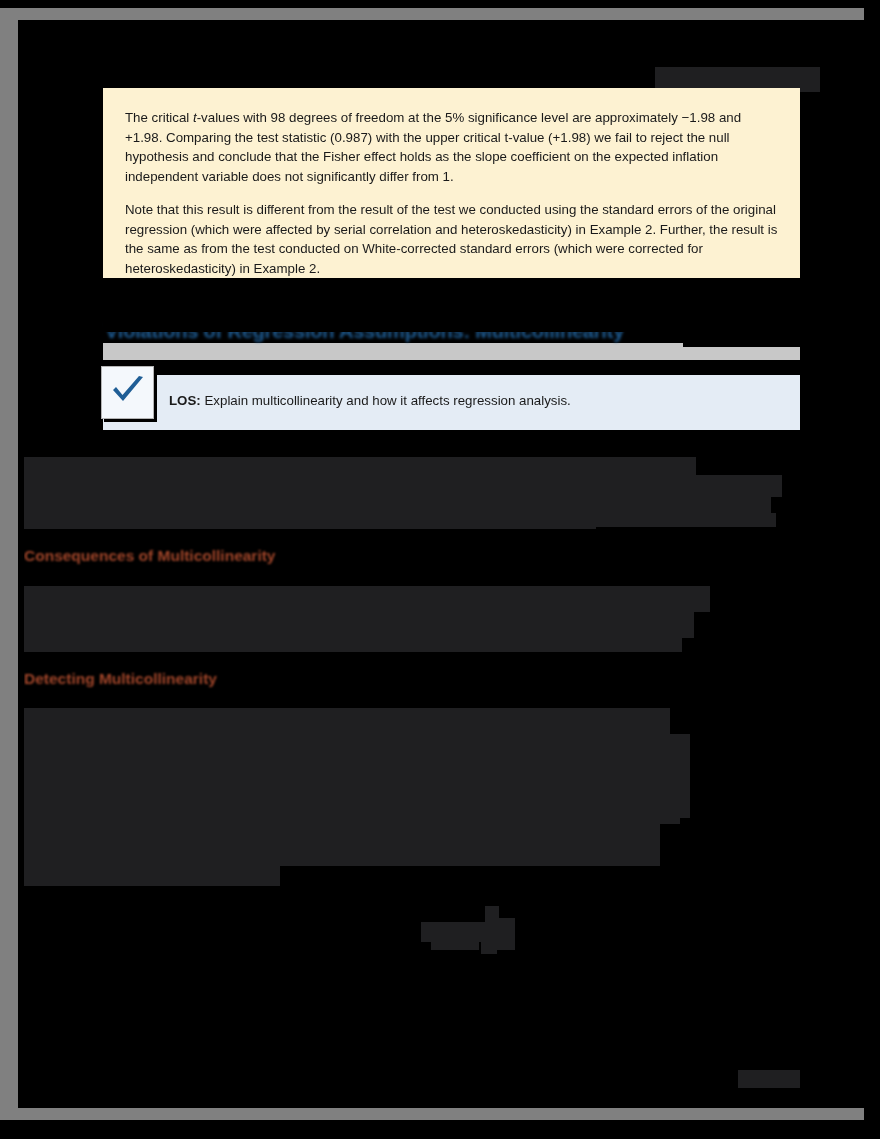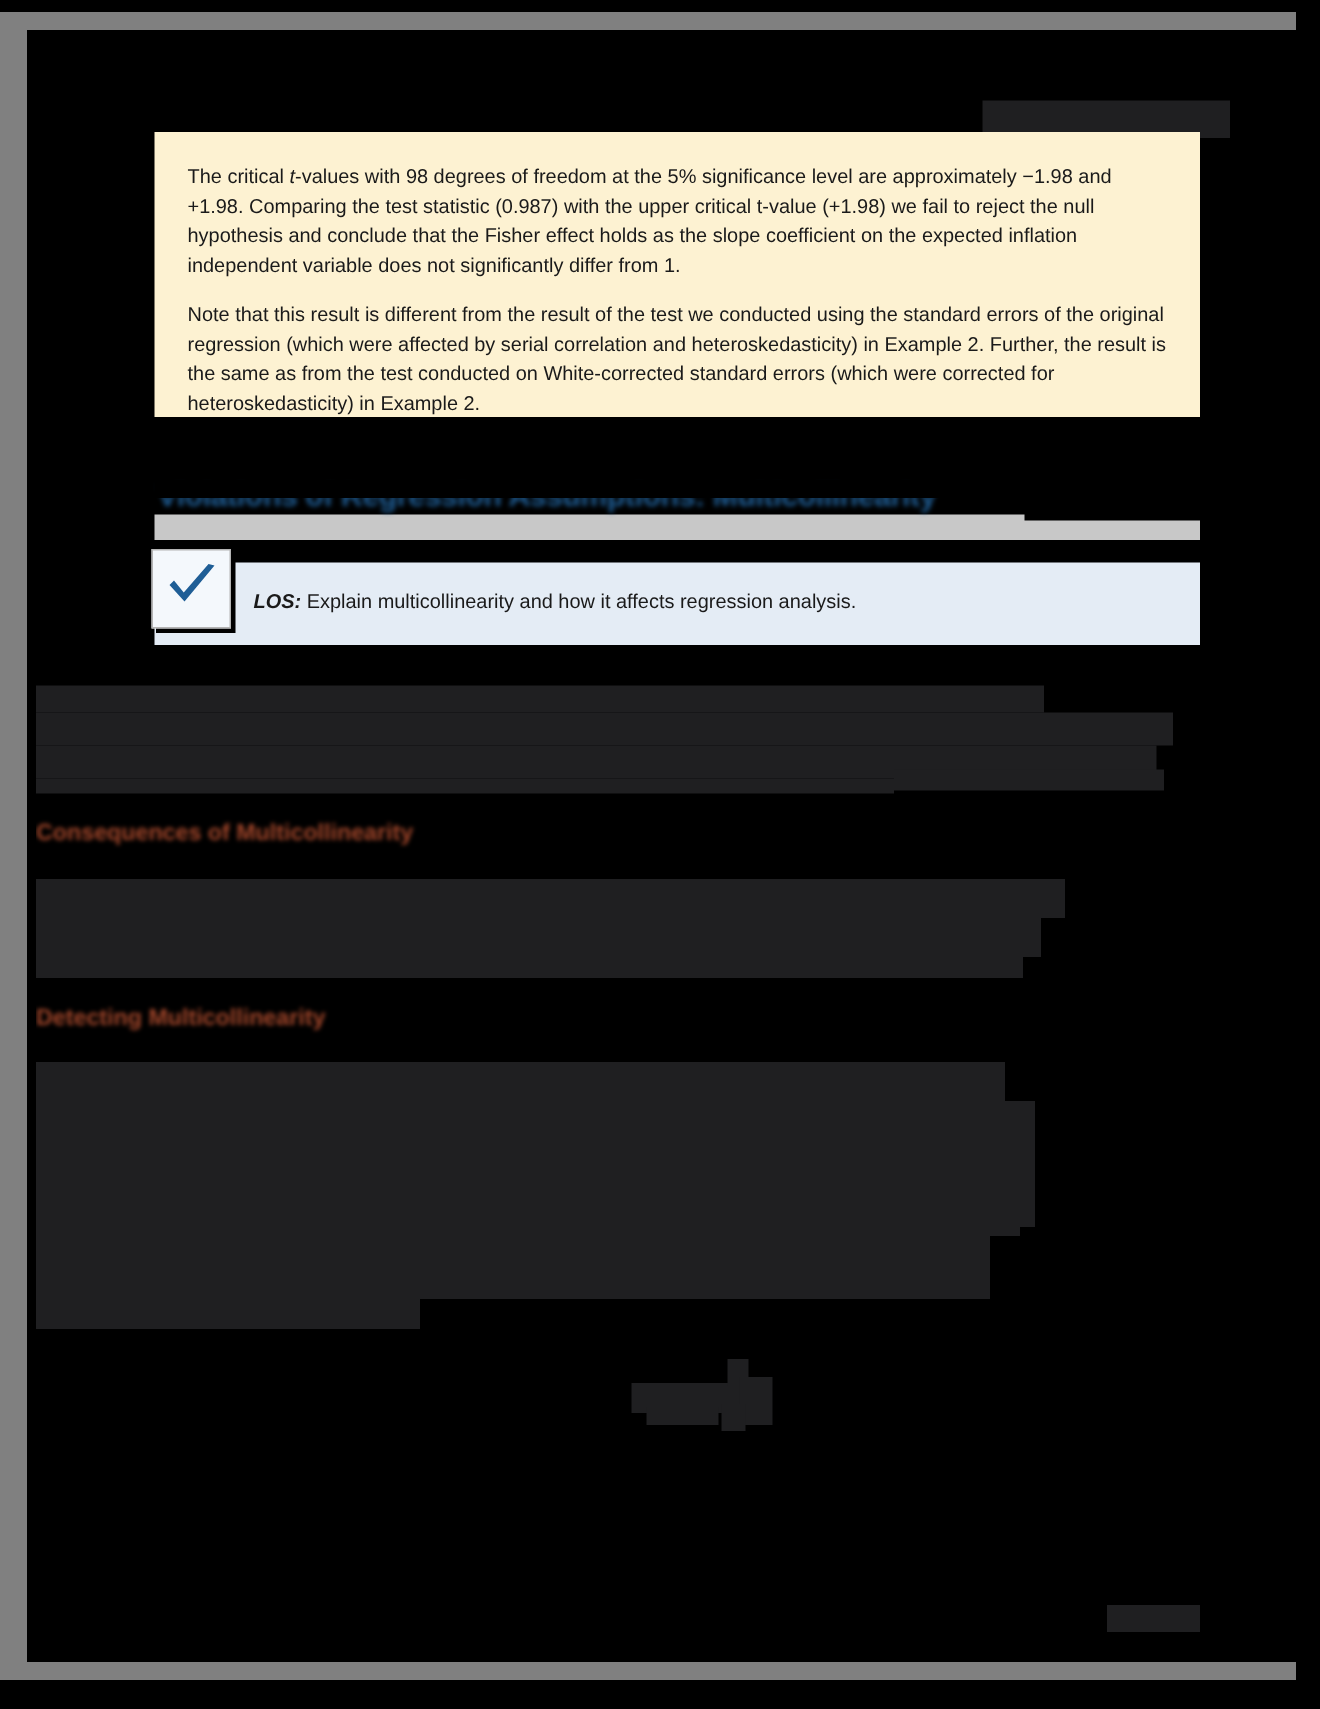--- a/index.html
+++ b/index.html
@@ -148,21 +148,21 @@
     box-sizing: border-box;
   }
   #los-check svg { display: block; margin: 9px auto 0 auto; }
   #los-text {
     position: absolute;
     left: 66px;
     top: 18px;
     font-size: 13.3px;
     color: #1a1a1a;
   }
-  #los-text b { font-weight: bold; font-style: italic; }
+  #los-text b { font-weight: bold; }
 
   
   .sub-heading {
     position: absolute;
     color: #a2462a;
     font-size: 15.5px;
     font-weight: bold;
     white-space: nowrap;
     overflow: hidden;
     filter: blur(1.3px);

